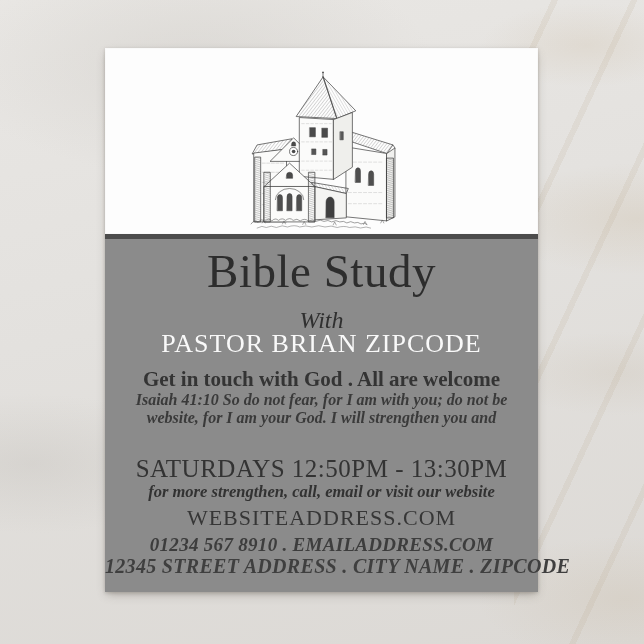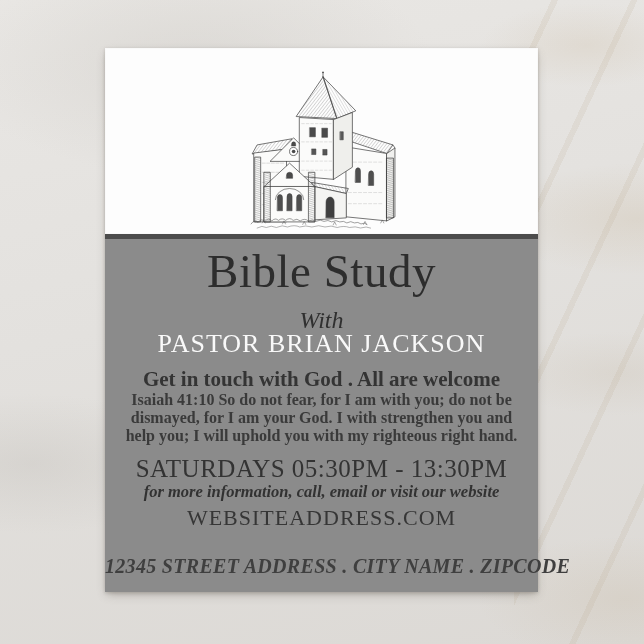--- a/index.html
+++ b/index.html
@@ -38,21 +38,21 @@
   
   .panel{
     position:absolute;left:0;top:186px;width:433px;height:358px;
     box-sizing:border-box;background:#8b8b8b;border-top:5px solid #4c4c4c;
   }
   .panel .line{position:absolute;left:0;width:433px;text-align:center;white-space:nowrap;}
   .t-title   {top:8px;  font-size:47px;line-height:1.05;color:#2d2d2d;letter-spacing:.5px;}
   .t-with    {top:68px; font-size:24px;font-style:italic;color:#303030;}
   .t-pastor  {top:90px; font-size:26px;color:#f9f9f9;letter-spacing:1px;}
   .t-tagline {top:128px;font-size:21px;font-weight:700;color:#343434;}
-  .t-verse   {top:152px;font-size:16px;line-height:18px;font-weight:600;color:#3a3a3a;}
+  .t-verse   {top:152px;font-size:16px;line-height:18px;font-style:italic;font-weight:600;color:#3a3a3a;}
   .t-sched   {top:216px;font-size:25px;color:#333333;letter-spacing:.5px;}
   .t-info    {top:243px;font-size:16.5px;font-style:italic;font-weight:700;color:#323232;}
   .t-web     {top:266px;font-size:22px;color:#363636;letter-spacing:1px;}
   .t-contact {top:295px;font-size:19px;font-style:italic;font-weight:600;color:#3d3d3d;letter-spacing:.3px;}
   .t-addr    {top:316px;font-size:20px;font-style:italic;font-weight:600;color:#3f3f3f;letter-spacing:.3px;}
 </style>
 </head>
 <body>
 
 <div class="scene">
@@ -124,27 +124,27 @@
           <path d="M8 302 q7 -10 14 -3 q6 -9 13 -2 q8 -8 14 -1 q7 -7 13 -1 q8 -6 14 0 q9 -7 15 0 q8 -5 14 1 q9 -6 16 0 q8 -4 15 1 q9 -5 16 0 q8 -4 15 1 q9 -5 16 0 q8 -3 14 2 q8 -5 15 0 q7 -3 13 2 q7 -4 12 1" stroke="#555555" stroke-width="1.1"></path>
           <path d="M20 310 q10 -6 18 -1 q10 -5 20 0 q12 -6 22 -1 q14 -5 24 0 q12 -4 24 0 q14 -5 26 0 q12 -4 24 1 q14 -4 24 0 q12 -3 22 1 q12 -4 20 0" stroke="#6a6a6a" stroke-width="1"></path>
           <path d="M30 300 l3 -6 3 6 M70 302 l3 -6 3 6 M110 303 l3 -6 3 6 M170 304 l3 -6 3 6 M230 303 l3 -6 3 6 M264 300 l3 -6 3 6" stroke="#5c5c5c" stroke-width="1"></path>
         </g>
       </svg>
     </div>
 
     <div class="panel">
       <div class="line t-title">Bible Study</div>
       <div class="line t-with">With</div>
-      <div class="line t-pastor">PASTOR BRIAN JACKSON</div>
+      <div class="line t-pastor">PASTOR BRIAN ZIPCODE</div>
       <div class="line t-tagline">Get in touch with God . All are welcome</div>
       <div class="t-verse" style="position:absolute;left:0;width:433px;text-align:center;">
         <div class="line" style="position:static">Isaiah 41:10 So do not fear, for I am with you; do not be</div>
-        <div class="line" style="position:static">dismayed, for I am your God. I with strengthen you and</div>
-        <div class="line" style="position:static">help you; I will uphold you with my righteous right hand.</div>
+        <div class="line" style="position:static">website, for I am your God. I will strengthen you and</div>
       </div>
-      <div class="line t-sched">SATURDAYS 05:30PM - 13:30PM</div>
-      <div class="line t-info">for more information, call, email or visit our website</div>
+      <div class="line t-sched">SATURDAYS 12:50PM - 13:30PM</div>
+      <div class="line t-info">for more strengthen, call, email or visit our website</div>
       <div class="line t-web">WEBSITEADDRESS.COM</div>
+      <div class="line t-contact">01234 567 8910 . EMAILADDRESS.COM</div>
       <div class="line t-addr">12345 STREET ADDRESS . CITY NAME . ZIPCODE</div>
     </div>
 
   </div>
 </div>
 
 </body></html>

